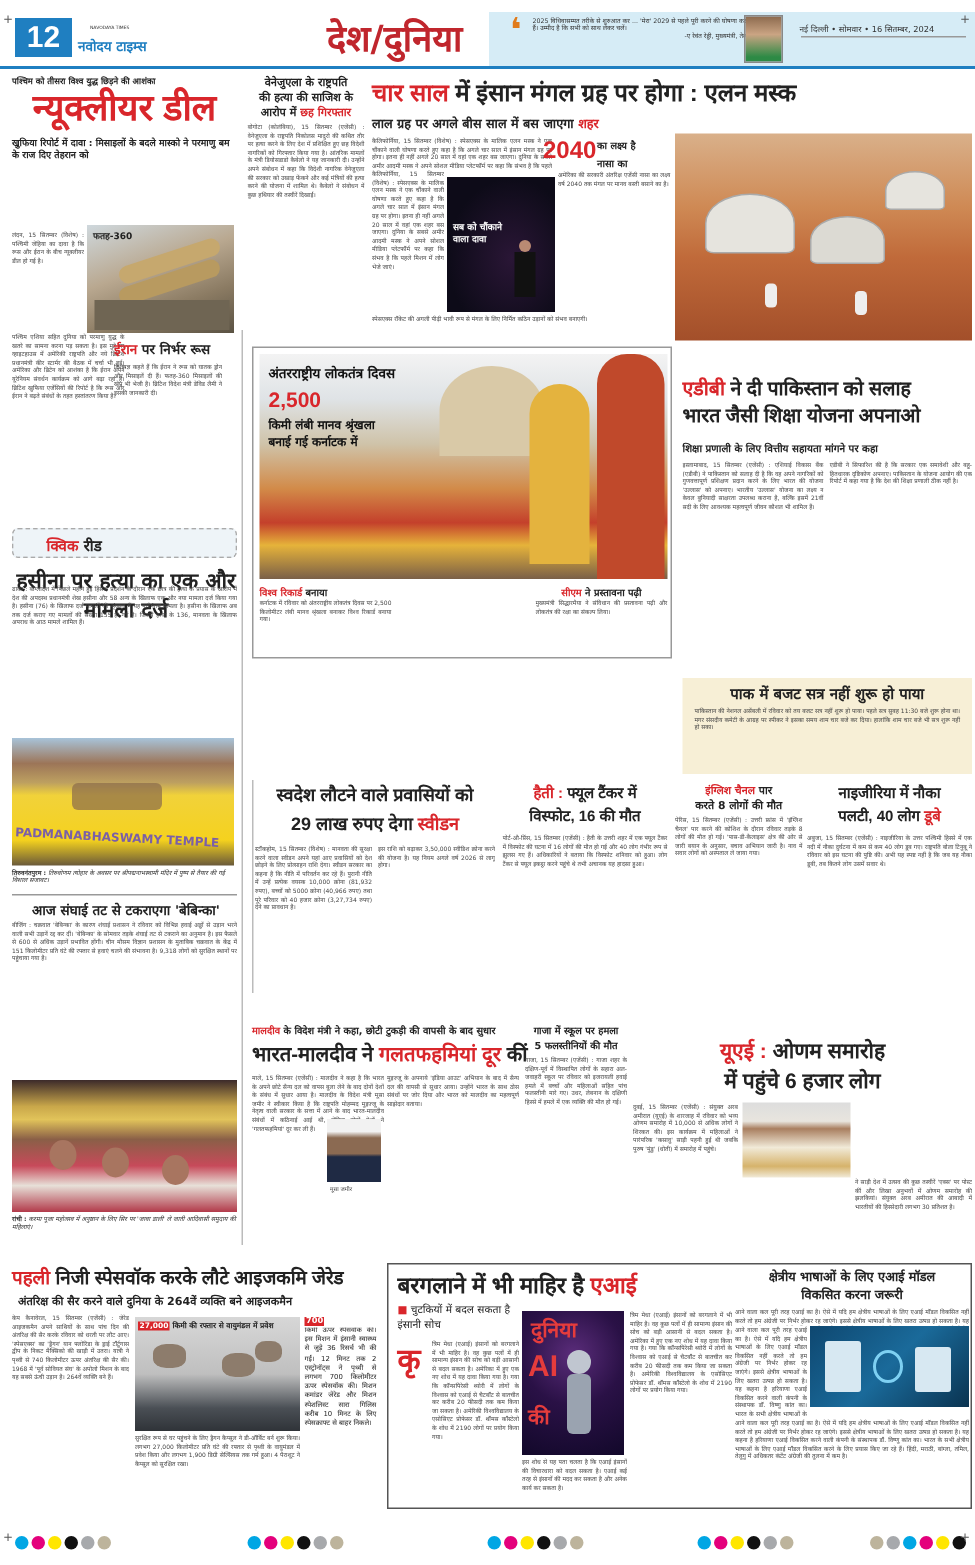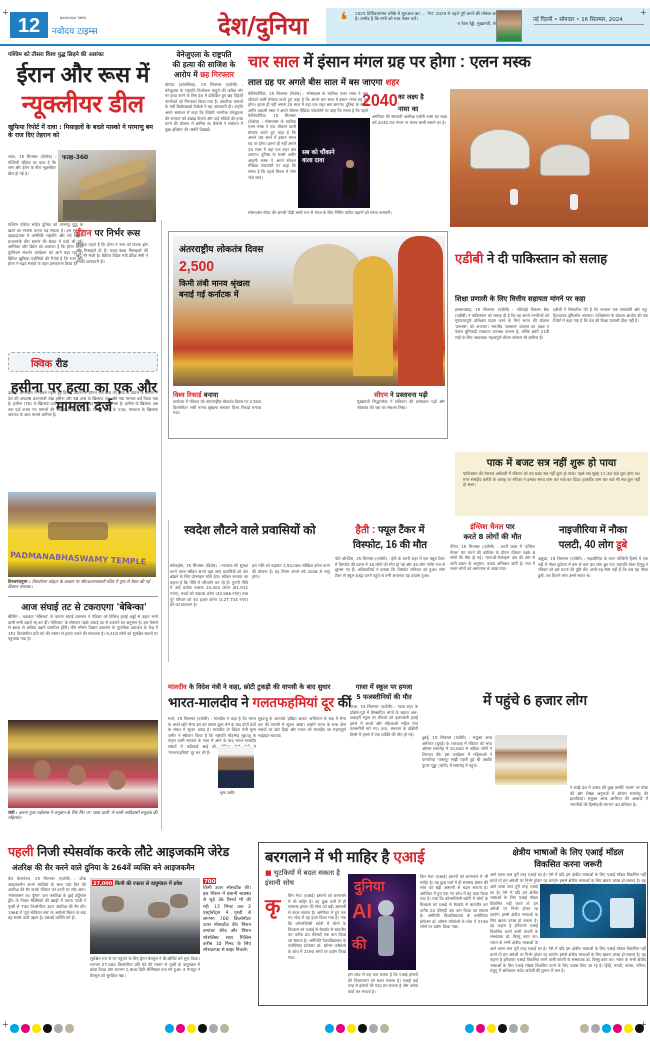--- a/index.html
+++ b/index.html
@@ -1,19 +1,19 @@
 <!DOCTYPE html>
 <html><head>
 <meta charset="utf-8">
 <style>
 *{box-sizing:border-box;margin:0;padding:0}
 body{width:650px;height:1043px;background:#fff;font-family:"DejaVu Sans",sans-serif;color:#222;position:relative;overflow:hidden}
 .abs{position:absolute}
 .hd-num{left:10px;top:12px;width:38px;height:26px;background:#1f7fc1;color:#fff;font:bold 20px "Liberation Sans",sans-serif;text-align:center;line-height:26px}
-.hd-brand{left:52px;top:24px;color:#1f7fc1;font-size:9px;font-weight:normal}
+.hd-brand{left:52px;top:24px;color:#1f7fc1;font-size:9px;font-weight:bold}
 .hd-brand-small{left:60px;top:16px;font-size:3px;color:#333}
 .hd-section{left:218px;top:8px;font-size:24px;color:#c0262d;font-weight:bold;letter-spacing:0}
 .hd-quotebox{left:326px;top:8px;width:324px;height:36px;background:#d6ecf6}
 .hd-quote{left:355px;top:11px;width:150px;font-size:4.2px;line-height:5.2px;color:#333}
 .hd-quote-mark{left:340px;top:8px;font-size:22px;color:#e07b1b;font-weight:bold}
 .hd-photo{left:496px;top:10px;width:26px;height:32px;background:linear-gradient(#8d6b4f,#caa483 40%,#2d8a45 90%);border:1px solid #888}
 .hd-date{left:533px;top:15px;font-size:5.5px;color:#333}
 .hd-rule{left:0;top:44px;width:650px;height:2px;background:#1f7fc1}
 .txt{font-size:4px;line-height:5.6px;color:#444;text-align:justify;overflow:hidden}
 .h-black{color:#222;font-weight:bold;font-family:"Liberation Sans",sans-serif}
@@ -40,21 +40,20 @@
   <span style="display:block;text-align:right">-ए रेवंत रेड्डी, मुख्यमंत्री, तेलंगाना</span>
 </div>
 <div class="abs hd-photo"></div>
 <div class="abs hd-date">नई दिल्ली • सोमवार • 16 सितम्बर, 2024</div>
 <div class="abs" style="left:534px;top:24px;width:110px;height:1px;background:#999"></div>
 <div class="abs" style="left:640px;top:8px;font-size:8px;color:#555">+</div>
 <div class="abs hd-rule"></div>
 
 <div class="abs" style="left:8px;top:50px;width:150px">
   <div style="font-size:5.6px;font-weight:bold;color:#222;white-space:nowrap">पश्चिम को तीसरा विश्व युद्ध छिड़ने की आशंका</div>
-  <div class="h-black" style="font-size:22px;line-height:28px;margin-top:3px;text-align:center">ईरान और रूस में</div>
   <div class="red" style="font-size:24px;line-height:30px;font-weight:bold;text-align:center;font-family:'Liberation Sans',sans-serif">न्यूक्लीयर डील</div>
   <div style="font-size:6.2px;line-height:8px;font-weight:bold;color:#222;margin-top:4px">खुफिया रिपोर्ट में दावा : मिसाइलों के बदले मास्को ने परमाणु बम के राज दिए तेहरान को</div>
 </div>
 <div class="abs txt" style="left:8px;top:154px;width:48px;height:62px">लंदन, 15 सितम्बर (विशेष) : पश्चिमी जेहिया का दावा है कि रूस और ईरान के बीच न्यूक्लीयर डील हो गई है।</div>
 <div class="abs img" style="left:58px;top:150px;width:98px;height:72px;background:linear-gradient(160deg,#cfd8dd 0%,#b9a890 40%,#8b7b63 70%,#5a5243 100%)">
   <div style="position:absolute;left:20px;top:18px;width:70px;height:12px;background:#c6a86e;transform:rotate(-18deg);border-radius:6px"></div>
   <div style="position:absolute;left:20px;top:32px;width:70px;height:12px;background:#b89a60;transform:rotate(-18deg);border-radius:6px"></div>
   <div style="position:absolute;left:5px;top:50px;width:90px;height:20px;background:#6f6553"></div>
   <div style="position:absolute;left:4px;top:3px;font-size:6px;font-weight:bold;color:#222">फतह-360</div>
 </div>
@@ -161,33 +160,35 @@
     <div style="font-size:6.5px;font-weight:bold;text-align:center">
       <span class="red">सीएम</span>
       <span>ने प्रस्तावना पढ़ी</span>
     </div>
     <div class="txt" style="height:34px">मुख्यमंत्री सिद्धारमैया ने संविधान की प्रस्तावना पढ़ी और लोकतंत्र की रक्षा का संकल्प लिया।</div>
   </div>
 </div>
 
 <div class="abs" style="left:455px;top:250px;width:193px;font-size:13px;line-height:18px;font-weight:bold;font-family:'Liberation Sans',sans-serif">
   <div><span class="red">एडीबी</span> <span>ने दी पाकिस्तान को सलाह</span></div>
+  <div>भारत जैसी शिक्षा योजना अपनाओ</div>
 </div>
 <div class="abs" style="left:455px;top:294px;width:193px;font-size:6.8px;font-weight:bold;white-space:nowrap">शिक्षा प्रणाली के लिए वित्तीय सहायता मांगने पर कहा</div>
 <div class="abs txt" style="left:455px;top:307px;width:94px;height:140px">इस्लामाबाद, 15 सितम्बर (एजेंसी) : एशियाई विकास बैंक (एडीबी) ने पाकिस्तान को सलाह दी है कि वह अपने नागरिकों को गुणवत्तापूर्ण प्रशिक्षण प्रदान करने के लिए भारत की योजना 'उल्लास' को अपनाए। भारतीय 'उल्लास' योजना का लक्ष्य न केवल बुनियादी साक्षरता उपलब्ध कराना है, बल्कि इसमें 21वीं सदी के लिए आवश्यक महत्वपूर्ण जीवन कौशल भी शामिल हैं।</div>
 <div class="abs txt" style="left:553px;top:307px;width:95px;height:140px">एडीबी ने सिफारिश की है कि सरकार एक समावेशी और बहु-हितधारक दृष्टिकोण अपनाए। पाकिस्तान के योजना आयोग की एक रिपोर्ट में कहा गया है कि देश की शिक्षा प्रणाली ठीक नहीं है।</div>
 
 <div class="abs" style="left:455px;top:452px;width:193px;height:64px;background:#f7efd6">
   <div style="font-size:10px;font-weight:bold;text-align:center;margin-top:3px">पाक में बजट सत्र नहीं शुरू हो पाया</div>
   <div class="txt" style="padding:2px 8px;height:44px">पाकिस्तान की नेशनल असेंबली में रविवार को तय बजट सत्र नहीं शुरू हो पाया। पहले सत्र सुबह 11:30 बजे शुरू होना था। मगर संसदीय कमेटी के आग्रह पर स्पीकर ने इसका समय शाम चार बजे कर दिया। हालांकि शाम चार बजे भी सत्र शुरू नहीं हो सका।</div>
 </div>
 
 <div class="abs" style="left:168px;top:520px;width:1px;height:142px;background:#bbb"></div>
 <div class="abs" style="left:170px;top:521px;width:160px;text-align:center;font-size:12px;line-height:19px;font-weight:bold;font-family:'Liberation Sans',sans-serif">
   <div>स्वदेश लौटने वाले प्रवासियों को</div>
+  <div><span>29 लाख रुपए देगा</span> <span class="red">स्वीडन</span></div>
 </div>
 <div class="abs txt" style="left:170px;top:563px;width:78px;height:95px">स्टॉकहोम, 15 सितम्बर (विशेष) : मानवता की सुरक्षा करने वाला स्वीडन अपने यहां आए प्रवासियों को देश छोड़ने के लिए प्रोत्साहन राशि देगा। स्वीडन सरकार का कहना है कि नीति में परिवर्तन कर रहे हैं। पुरानी नीति में उन्हें प्रत्येक वयस्क 10,000 क्रोना (81,932 रुपए), बच्चों को 5000 क्रोना (40,966 रुपए) तथा पूरे परिवार को 40 हजार क्रोना (3,27,734 रुपए) देने का प्रावधान है।</div>
 <div class="abs txt" style="left:252px;top:563px;width:78px;height:95px">इस राशि को बढ़ाकर 3,50,000 स्वीडिश क्रोना करने की योजना है। यह नियम अगले वर्ष 2026 से लागू होगा।</div>
 
 <div class="abs" style="left:335px;top:522px;width:110px;text-align:center;font-size:10px;line-height:15px;font-weight:bold;font-family:'Liberation Sans',sans-serif">
   <div><span class="red">हैती :</span> <span>फ्यूल टैंकर में</span></div>
   <div>विस्फोट, 16 की मौत</div>
 </div>
 <div class="abs txt" style="left:335px;top:556px;width:110px;height:102px">पोर्ट-औ-प्रिंस, 15 सितम्बर (एजेंसी) : हैती के उत्तरी शहर में एक फ्यूल टैंकर में विस्फोट की घटना में 16 लोगों की मौत हो गई और 40 लोग गंभीर रूप से झुलस गए हैं। अधिकारियों ने बताया कि विस्फोट शनिवार को हुआ। लोग टैंकर से फ्यूल इकट्ठा करने पहुंचे थे तभी अचानक यह हादसा हुआ।</div>
 
@@ -217,20 +218,21 @@
 <div class="abs caption" style="left:220px;top:790px;font-size:3.8px">मूसा जमीर</div>
 <div class="abs txt" style="left:258px;top:716px;width:88px;height:95px">मुइज्जू के अपनाये 'इंडिया आउट' अभियान के बाद में सैन्य दल की वापसी से सुधार आया। उन्होंने भारत के साथ ठोस संबंधों पर जोर दिया और भारत को मालदीव का महत्वपूर्ण साझेदार बताया।</div>
 
 <div class="abs" style="left:350px;top:682px;width:68px;text-align:center;font-size:6.5px;line-height:10px;font-weight:bold">
   <div>गाजा में स्कूल पर हमला</div>
   <div>5 फलस्तीनियों की मौत</div>
 </div>
 <div class="abs txt" style="left:350px;top:704px;width:68px;height:107px">गाजा, 15 सितम्बर (एजेंसी) : गाजा शहर के दक्षिण-पूर्व में विस्थापित लोगों के सहारा अल-जवाहरी स्कूल पर रविवार को इजरायली हवाई हमले में बच्चों और महिलाओं सहित पांच फलस्तीनी मारे गए। उधर, लेबनान के दक्षिणी हिस्से में हमले में एक व्यक्ति की मौत हो गई।</div>
 
 <div class="abs" style="left:422px;top:690px;width:226px;text-align:center;font-size:14px;line-height:20px;font-weight:bold;font-family:'Liberation Sans',sans-serif">
+  <div><span class="red">यूएई :</span> <span>ओणम समारोह</span></div>
   <div>में पहुंचे 6 हजार लोग</div>
 </div>
 <div class="abs txt" style="left:422px;top:735px;width:70px;height:95px">दुबई, 15 सितम्बर (एजेंसी) : संयुक्त अरब अमीरात (यूएई) के शारजाह में रविवार को भव्य ओणम समारोह में 10,000 से अधिक लोगों ने शिरकत की। इस कार्यक्रम में महिलाओं ने पारंपरिक 'कसावु' साड़ी पहनी हुई थी जबकि पुरुष 'मुंडु' (धोती) में समारोह में पहुंचे।</div>
 <div class="abs img" style="left:495px;top:735px;width:72px;height:50px;background:linear-gradient(180deg,#ddd 0%,#e8e5de 25%,#a97f60 35%,#f1ead8 60%,#d6b36b 85%,#f1ead8 100%)"></div>
 <div class="abs txt" style="left:570px;top:785px;width:78px;height:48px">ने साड़ी देश में उत्सव की कुछ तस्वीरें 'एक्स' पर पोस्ट कीं और लिखा अनुभवों में ओणम समारोह की झलकियां। संयुक्त अरब अमीरात की आबादी में भारतीयों की हिस्सेदारी लगभग 30 प्रतिशत है।</div>
 
 <div class="abs" style="left:8px;top:843px;width:250px;font-size:12.5px;font-weight:bold;font-family:'Liberation Sans',sans-serif;white-space:nowrap">
   <span class="red">पहली</span>
   <span>निजी स्पेसवॉक करके लौटे आइजकमि जेरेड</span>
 </div>

